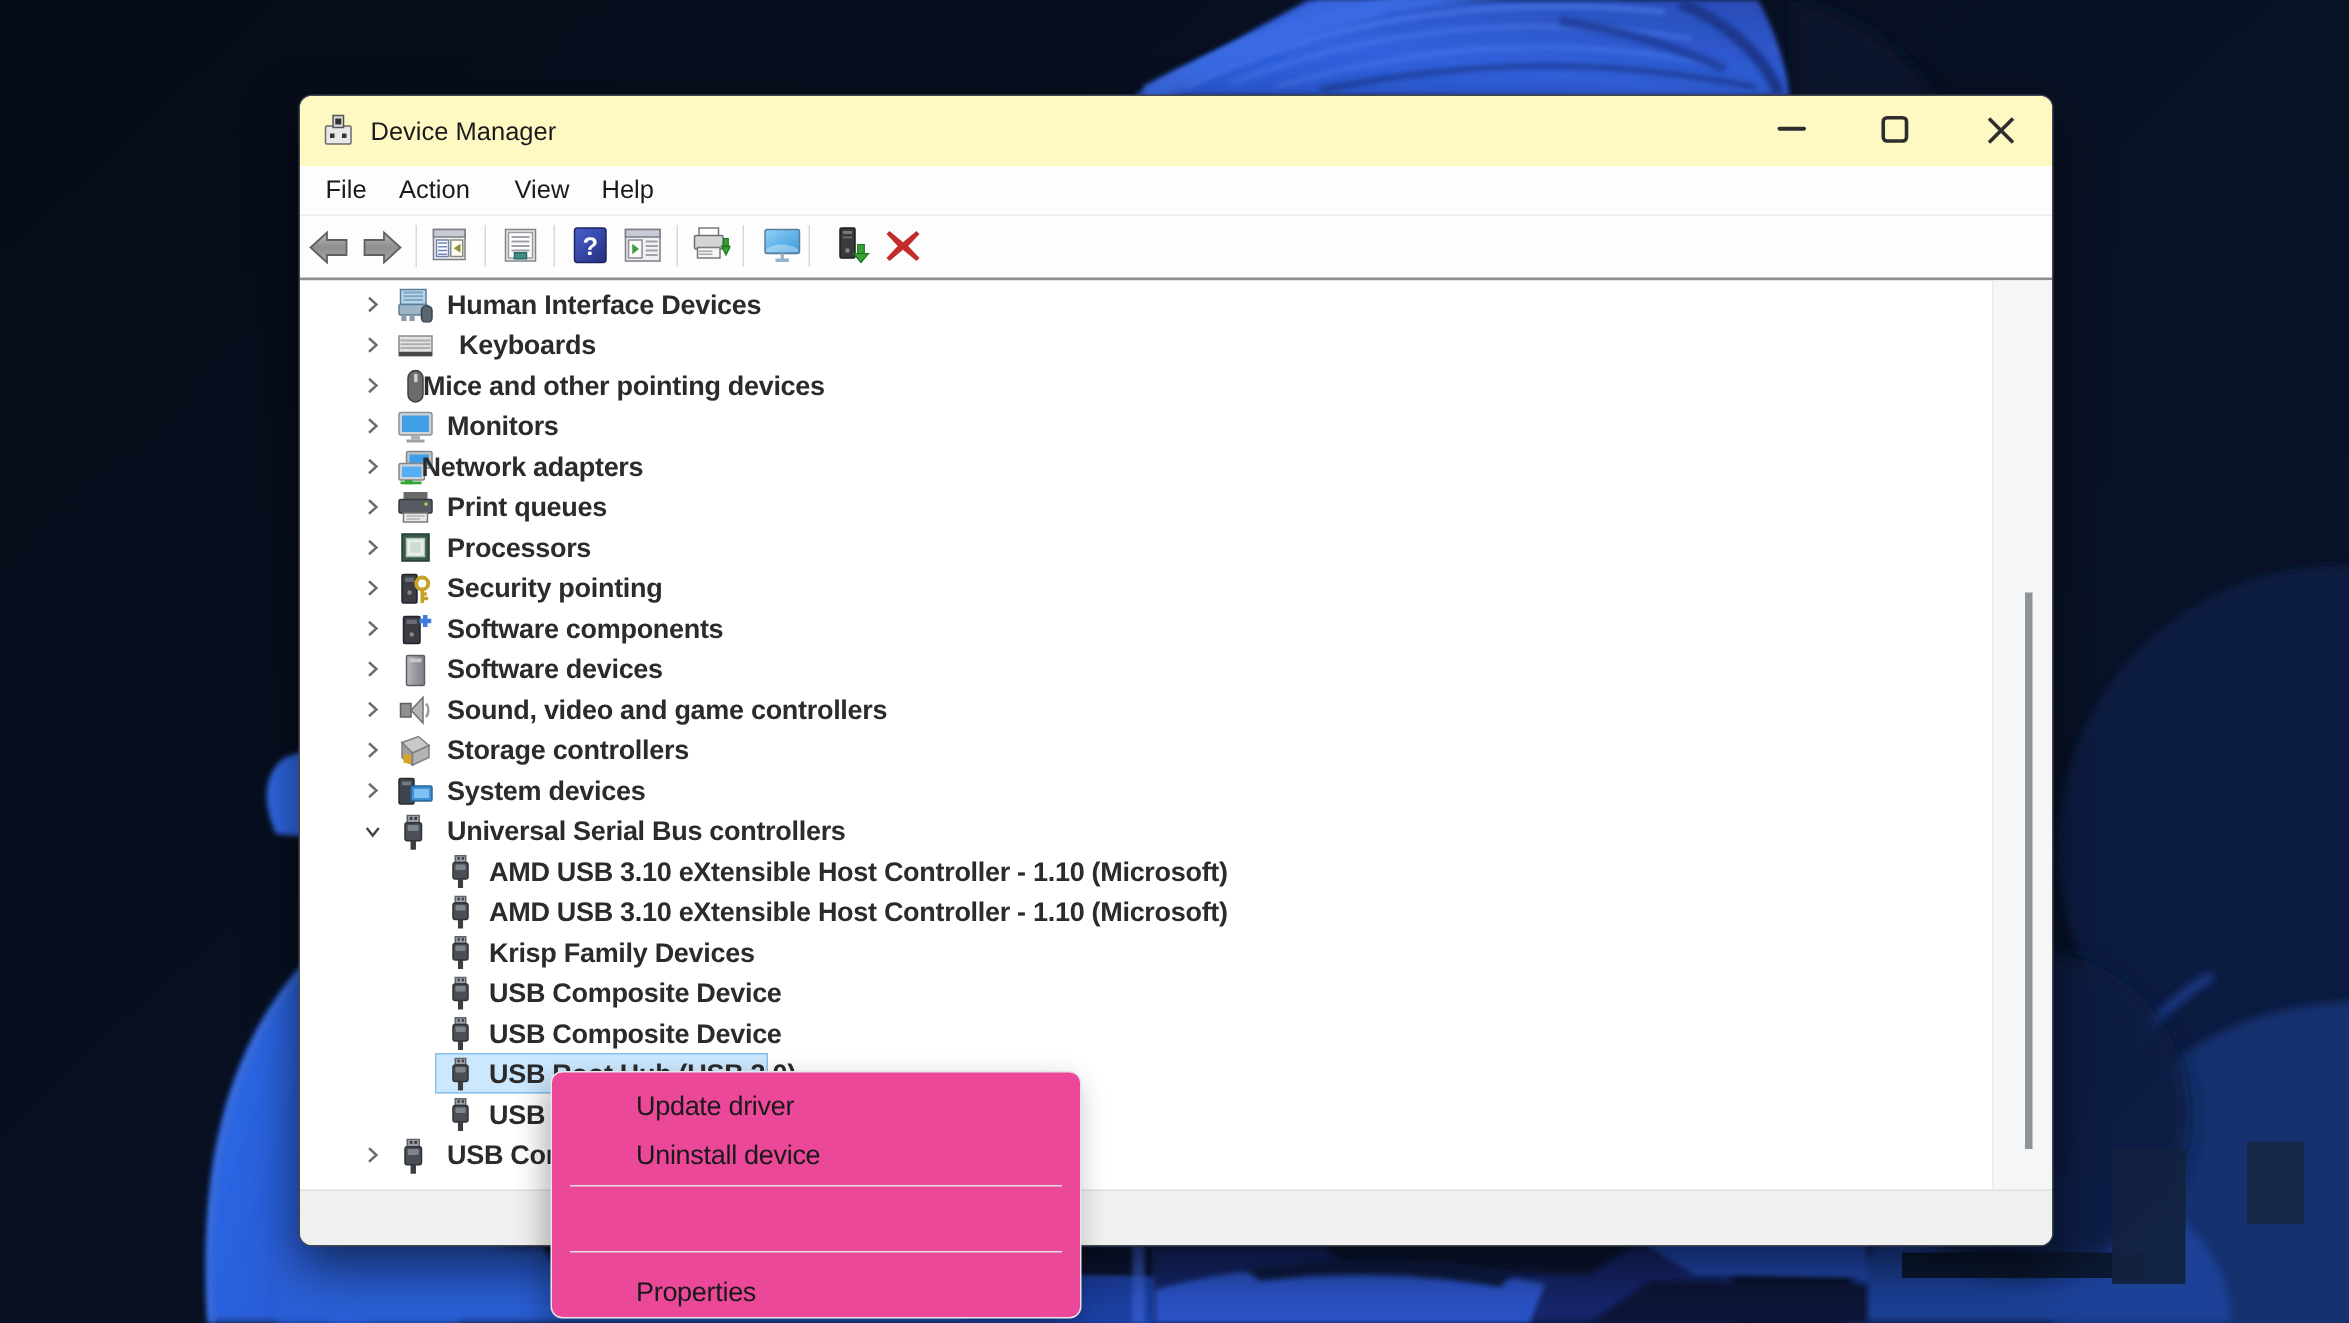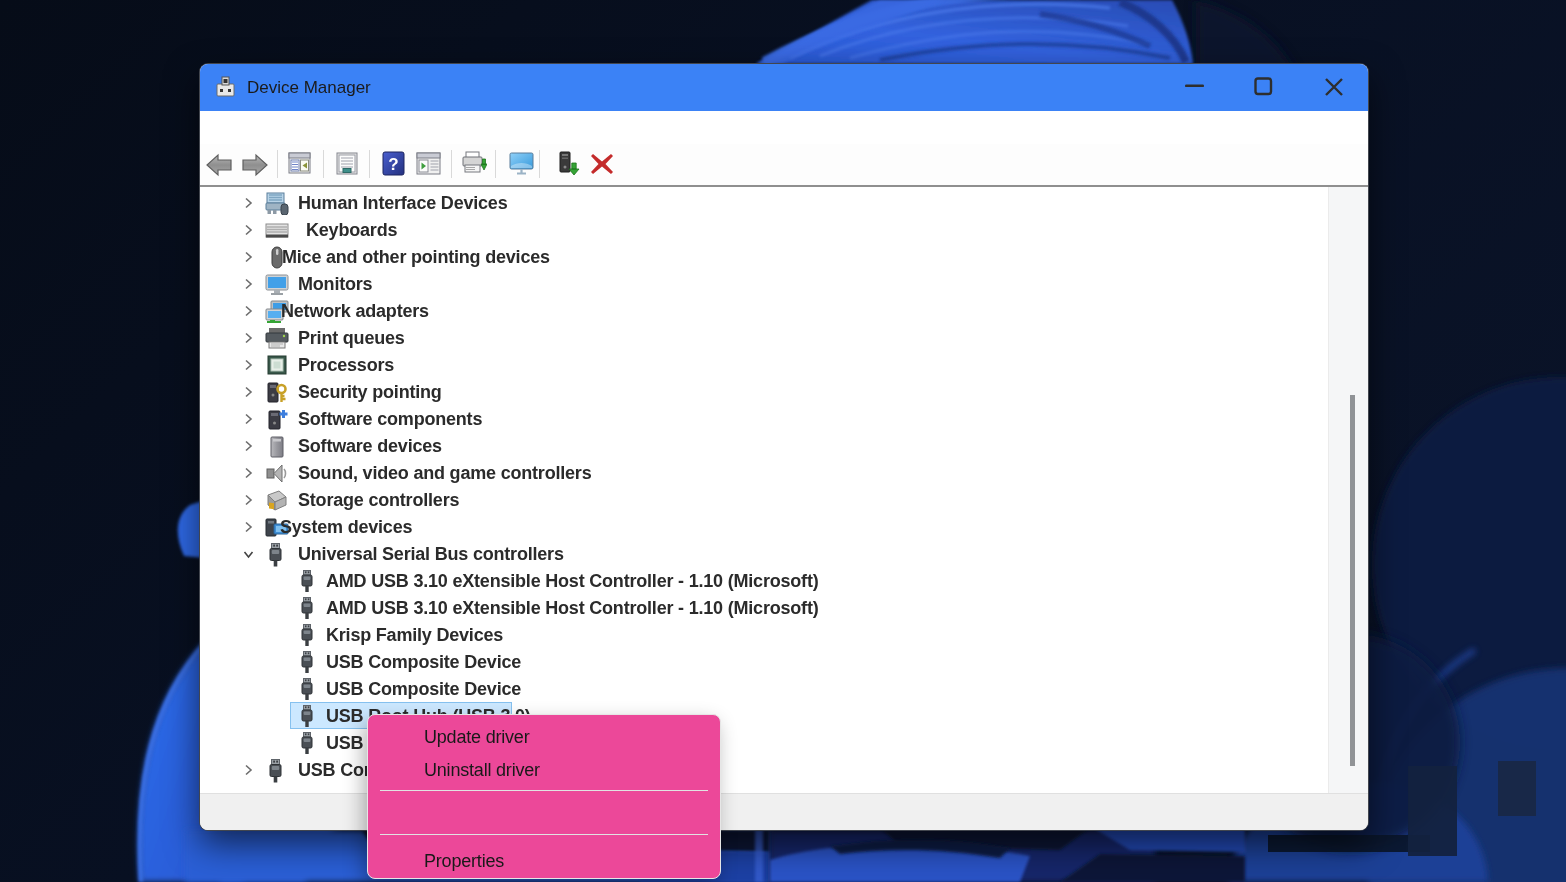--- a/index.html
+++ b/index.html
@@ -1,20 +1,20 @@
 <!DOCTYPE html>
 <html><head>
 <meta charset="utf-8">
 <style>
 html,body{margin:0;padding:0;}
 body{width:1566px;height:882px;overflow:hidden;font-family:"Liberation Sans",sans-serif;background:#0a1124;}
 .stage{position:relative;width:1566px;height:882px;overflow:hidden;}
 .wall{position:absolute;left:0;top:0;}
 .win{position:absolute;left:200px;top:64px;width:1168px;height:766px;background:#fff;border-radius:8px;box-shadow:0 0 0 1px #42464e,0 14px 34px rgba(0,0,0,.6);overflow:hidden;}
-.titlebar{position:absolute;left:0;top:0;width:100%;height:47px;background:#3b82f6;}
+.titlebar{position:absolute;left:0;top:0;width:100%;height:47px;background:#fef9c3;}
 .titlebar .ttext{position:absolute;left:47px;top:0;line-height:47px;font-size:17px;color:#1b1b1b;}
 .caps{position:absolute;right:0;top:0;height:47px;}
 .menubar{position:absolute;left:0;top:47px;width:100%;height:32px;background:#fdfdfd;border-bottom:1px solid #ececec;}
 .menubar span{position:absolute;top:0;line-height:31px;font-size:17px;color:#1a1a1a;}
 .toolbar{position:absolute;left:0;top:80px;width:100%;height:41px;background:#fdfdfd;border-bottom:2px solid #8f8f8f;}
 .tsep{position:absolute;top:6px;width:1px;height:28px;background:#d9d9d9;}
 .ticon{position:absolute;top:6px;}
 .content{position:absolute;left:0;top:123px;width:100%;height:608px;background:#fff;}
 .footer{position:absolute;left:0;top:729px;width:100%;height:37px;background:#f0f0f0;border-top:1px solid #e0e0e0;}
 .row{position:absolute;height:27px;white-space:nowrap;}
@@ -112,20 +112,26 @@
     </svg>
     <span class="ttext">Device Manager</span>
     <div class="caps">
       <svg width="190" height="47" viewBox="0 0 190 47">
         <rect x="7" y="20.5" width="19" height="2.6" rx="1.2" fill="#2e2e2e"></rect>
         <rect x="77.5" y="14.5" width="15.5" height="15.5" rx="2.5" fill="none" stroke="#2e2e2e" stroke-width="2.4"></rect>
         <path d="M148,15 L164,31 M164,15 L148,31" stroke="#2e2e2e" stroke-width="2.4"></path>
       </svg>
     </div>
   </div>
+  <div class="menubar">
+    <span style="left:17px">File</span>
+    <span style="left:66px">Action</span>
+    <span style="left:143px">View</span>
+    <span style="left:201px">Help</span>
+  </div>
   <div class="toolbar">
     <svg class="ticon" style="left:6px;top:9px" width="62" height="24" viewBox="0 0 62 24">
       <defs>
             <linearGradient id="arrg" x1="0" y1="0" x2="0" y2="1">
               <stop offset="0" stop-color="#b8b8b8"></stop>
               <stop offset="0.5" stop-color="#8f8f8f"></stop>
               <stop offset="1" stop-color="#a8a8a8"></stop>
             </linearGradient>
           </defs>
       <path d="M12,2 L12,7 L25,7 L25,17 L12,17 L12,22 L1,12 Z" fill="url(#arrg)" stroke="#5f5f5f" stroke-width="1.2"></path>
@@ -354,21 +360,21 @@
     <div class="row" style="left:0;top:327px;">
           <svg class="chev" style="left:41px" viewBox="0 0 14 14">
             <path d="M5,2.5 L10,7 L5,11.5" stroke="#6d6d6d" stroke-width="1.6" fill="none"></path>
           </svg>
           <svg class="icon" style="left:65px" width="24" height="23" viewBox="0 0 24 23">
             <rect x="1" y="3" width="10" height="17" rx="1" fill="#3e444c" stroke="#272c33"></rect>
             <rect x="3" y="5" width="6" height="2.5" fill="#707880"></rect>
             <rect x="9" y="8" width="14" height="10" rx="1" fill="#3f8fd6" stroke="#2a6296"></rect>
             <rect x="11" y="10" width="10" height="6" fill="#7fc0f0"></rect>
           </svg>
-          <span class="lbl" style="left:80px">System devices</span>
+          <span class="lbl" style="left:98px">System devices</span>
         </div>
     <div class="row" style="left:0;top:354px;">
           <svg class="chev" style="left:41px" viewBox="0 0 14 14">
             <path d="M3.5,5 L7.5,10 L11.5,5" stroke="#424242" stroke-width="1.6" fill="none"></path>
           </svg>
           <svg class="icon" style="left:67px" width="17" height="24" viewBox="0 0 17 24">
             <rect x="4.5" y="0.5" width="8" height="5" fill="#9aa0a6" stroke="#5f646a"></rect>
             <rect x="6.2" y="1.6" width="1.8" height="2" fill="#3c4044"></rect>
             <rect x="9.2" y="1.6" width="1.8" height="2" fill="#3c4044"></rect>
             <rect x="3" y="5.5" width="11" height="12" rx="1.5" fill="#4a4f55" stroke="#2e3236"></rect>
@@ -468,18 +474,18 @@
           </svg>
           <span class="lbl" style="left:98px">USB Connector Managers</span>
         </div>
   </div>
   <div class="footer"></div>
   <div class="scrollthumb"></div>
 </div>
 
 <div class="ctx">
   <span class="mi" style="top:9px">Update driver</span>
-  <span class="mi" style="top:42px">Uninstall driver</span>
+  <span class="mi" style="top:42px">Uninstall device</span>
   <div class="msep" style="top:75px"></div>
   <div class="msep" style="top:119px"></div>
   <span class="mi" style="top:133px">Properties</span>
 </div>
 </div>
 
 </body></html>

